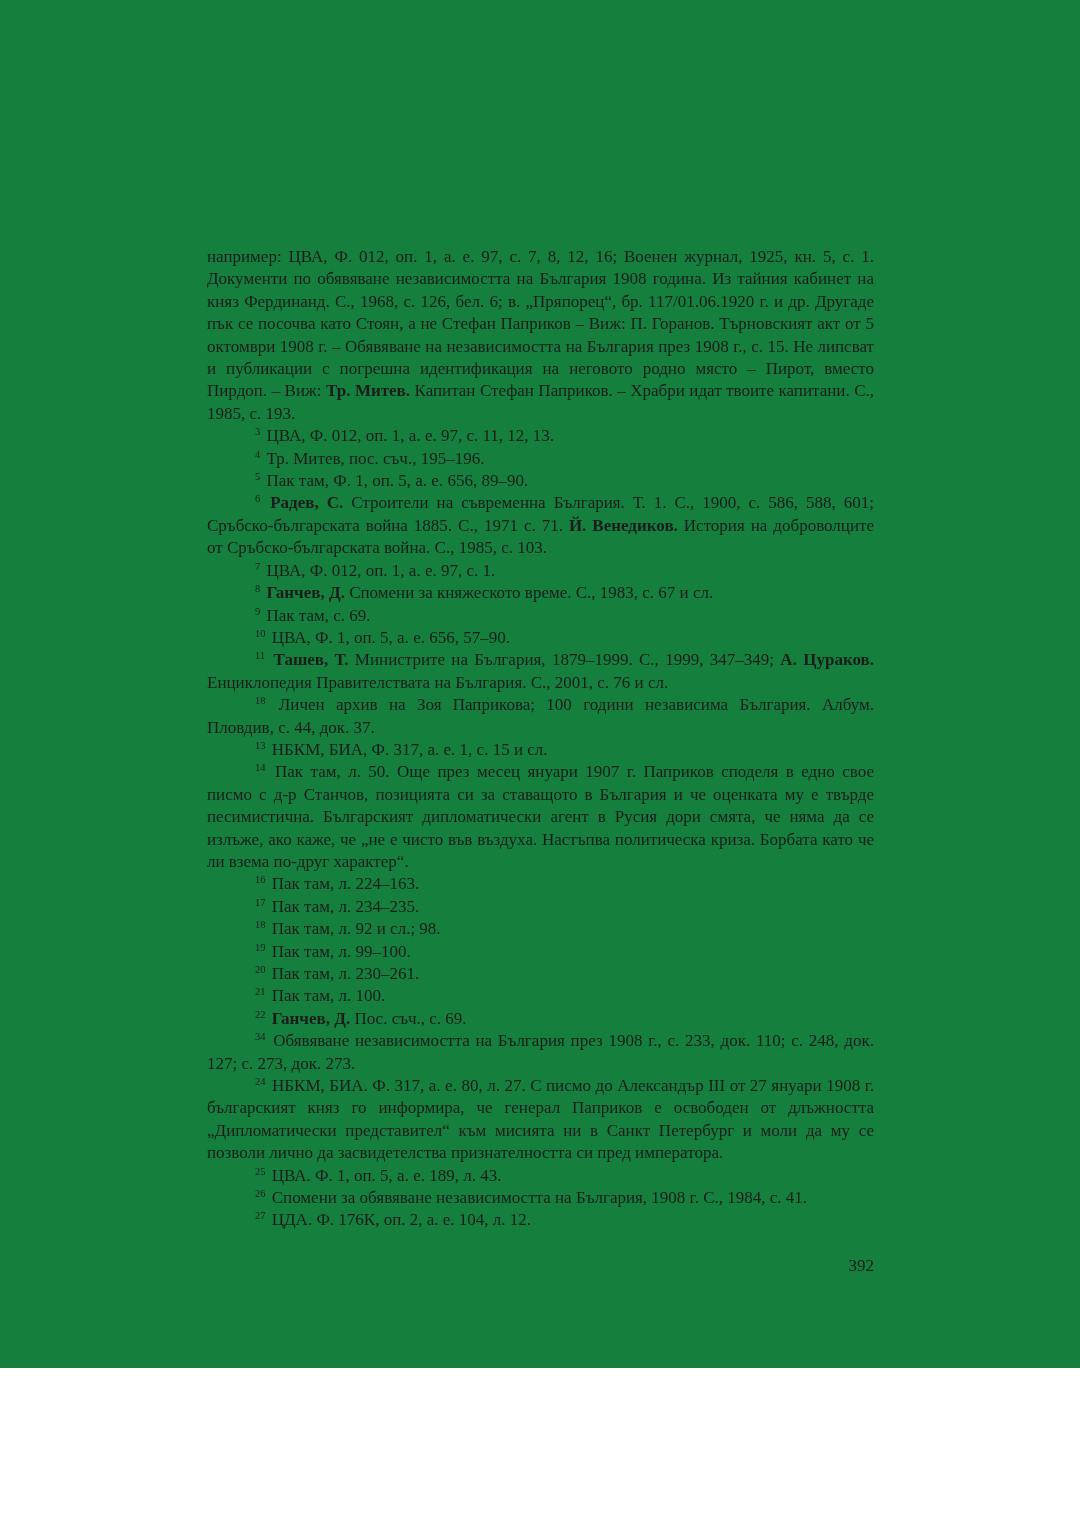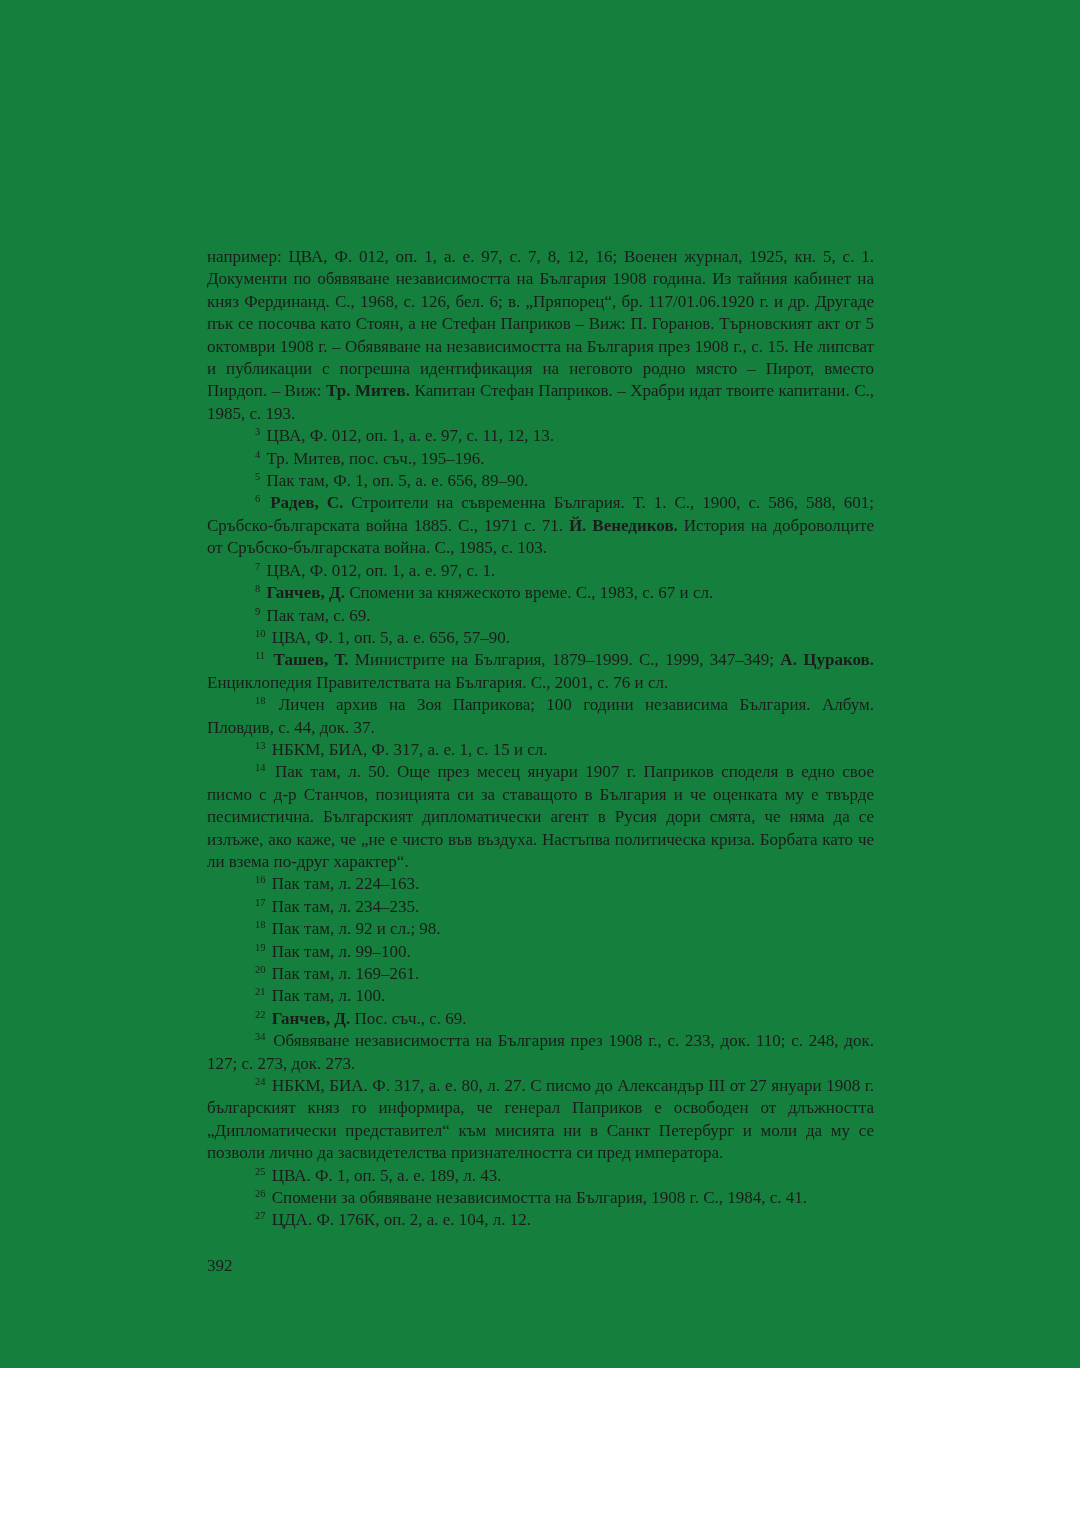--- a/index.html
+++ b/index.html
@@ -48,21 +48,21 @@
     margin-right: 2px;
   }
   .run-bold {
     font-weight: bold;
   }
   .page-number {
     position: absolute;
     left: 207px;
     top: 1256px;
     width: 667px;
-    text-align: left;
+    text-align: right;
     font-size: 17px;
     color: #1c1c1c;
   }
 </style>
 </head>
 <body>
 
 <div class="book-page">
   <div class="text-block" id="text-block">
       <p class="cont"><span>например: ЦВА, Ф. 012, оп. 1, а. е. 97, с. 7, 8, 12, 16; Военен журнал, 1925, кн. 5, с. 1. Документи по обявяване независимостта на България 1908 година. Из тайния кабинет на княз Фердинанд. С., 1968, с. 126, бел. 6; в. „Пряпорец“, бр. 117/01.06.1920 г. и др. Другаде пък се посочва като Стоян, а не Стефан Паприков – Виж: П. Горанов. Търновският акт от 5 октомври 1908 г. – Обявяване на независимостта на България през 1908 г., с. 15. Не липсват и публикации с погрешна идентификация на неговото родно място – Пирот, вместо Пирдоп. – Виж: </span><span class="run-bold">Тр. Митев.</span><span> Капитан Стефан Паприков. – Храбри идат твоите капитани. С., 1985, с. 193.</span></p>
@@ -75,21 +75,21 @@
       <p class="fn"><sup class="fn-marker">9</sup> <span>Пак там, с. 69.</span></p>
       <p class="fn"><sup class="fn-marker">10</sup> <span>ЦВА, Ф. 1, оп. 5, а. е. 656, 57–90.</span></p>
       <p class="fn"><sup class="fn-marker">11</sup> <span class="run-bold">Ташев, Т.</span><span> Министрите на България, 1879–1999. С., 1999, 347–349; </span><span class="run-bold">А. Цураков.</span><span> Енциклопедия Правителствата на България. С., 2001, с. 76 и сл.</span></p>
       <p class="fn"><sup class="fn-marker">18</sup> <span>Личен архив на Зоя Паприкова; 100 години независима България. Албум. Пловдив, с. 44, док. 37.</span></p>
       <p class="fn"><sup class="fn-marker">13</sup> <span>НБКМ, БИА, Ф. 317, а. е. 1, с. 15 и сл.</span></p>
       <p class="fn"><sup class="fn-marker">14</sup> <span>Пак там, л. 50. Още през месец януари 1907 г. Паприков споделя в едно свое писмо с д-р Станчов, позицията си за ставащото в България и че оценката му е твърде песимистична. Българският дипломатически агент в Русия дори смята, че няма да се излъже, ако каже, че „не е чисто във въздуха. Настъпва политическа криза. Борбата като че ли взема по-друг характер“.</span></p>
       <p class="fn"><sup class="fn-marker">16</sup> <span>Пак там, л. 224–163.</span></p>
       <p class="fn"><sup class="fn-marker">17</sup> <span>Пак там, л. 234–235.</span></p>
       <p class="fn"><sup class="fn-marker">18</sup> <span>Пак там, л. 92 и сл.; 98.</span></p>
       <p class="fn"><sup class="fn-marker">19</sup> <span>Пак там, л. 99–100.</span></p>
-      <p class="fn"><sup class="fn-marker">20</sup> <span>Пак там, л. 169–261.</span></p>
+      <p class="fn"><sup class="fn-marker">20</sup> <span>Пак там, л. 230–261.</span></p>
       <p class="fn"><sup class="fn-marker">21</sup> <span>Пак там, л. 100.</span></p>
       <p class="fn"><sup class="fn-marker">22</sup> <span class="run-bold">Ганчев, Д.</span><span> Пос. съч., с. 69.</span></p>
       <p class="fn"><sup class="fn-marker">34</sup> <span>Обявяване независимостта на България през 1908 г., с. 233, док. 110; с. 248, док. 127; с. 273, док. 273.</span></p>
       <p class="fn"><sup class="fn-marker">24</sup> <span>НБКМ, БИА. Ф. 317, а. е. 80, л. 27. С писмо до Александър III от 27 януари 1908 г. българският княз го информира, че генерал Паприков е освободен от длъжността „Дипломатически представител“ към мисията ни в Санкт Петербург и моли да му се позволи лично да засвидетелства признателността си пред императора.</span></p>
       <p class="fn"><sup class="fn-marker">25</sup> <span>ЦВА. Ф. 1, оп. 5, а. е. 189, л. 43.</span></p>
       <p class="fn"><sup class="fn-marker">26</sup> <span>Спомени за обявяване независимостта на България, 1908 г. С., 1984, с. 41.</span></p>
       <p class="fn"><sup class="fn-marker">27</sup> <span>ЦДА. Ф. 176К, оп. 2, а. е. 104, л. 12.</span></p>
     </div>
   <div class="page-number">392</div>
 </div>

